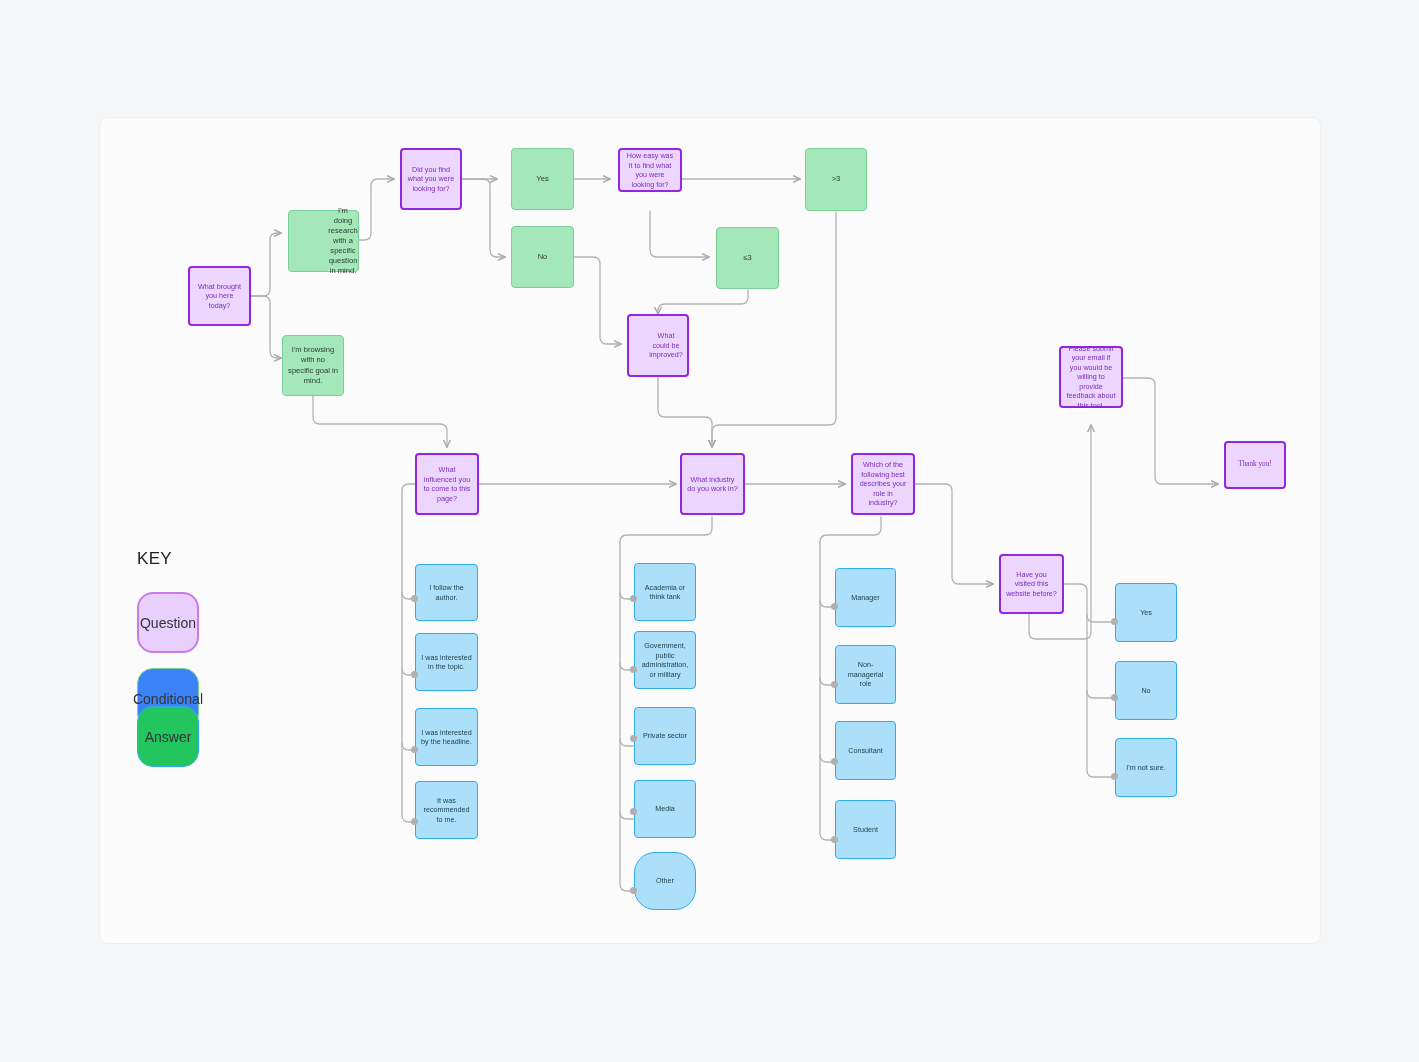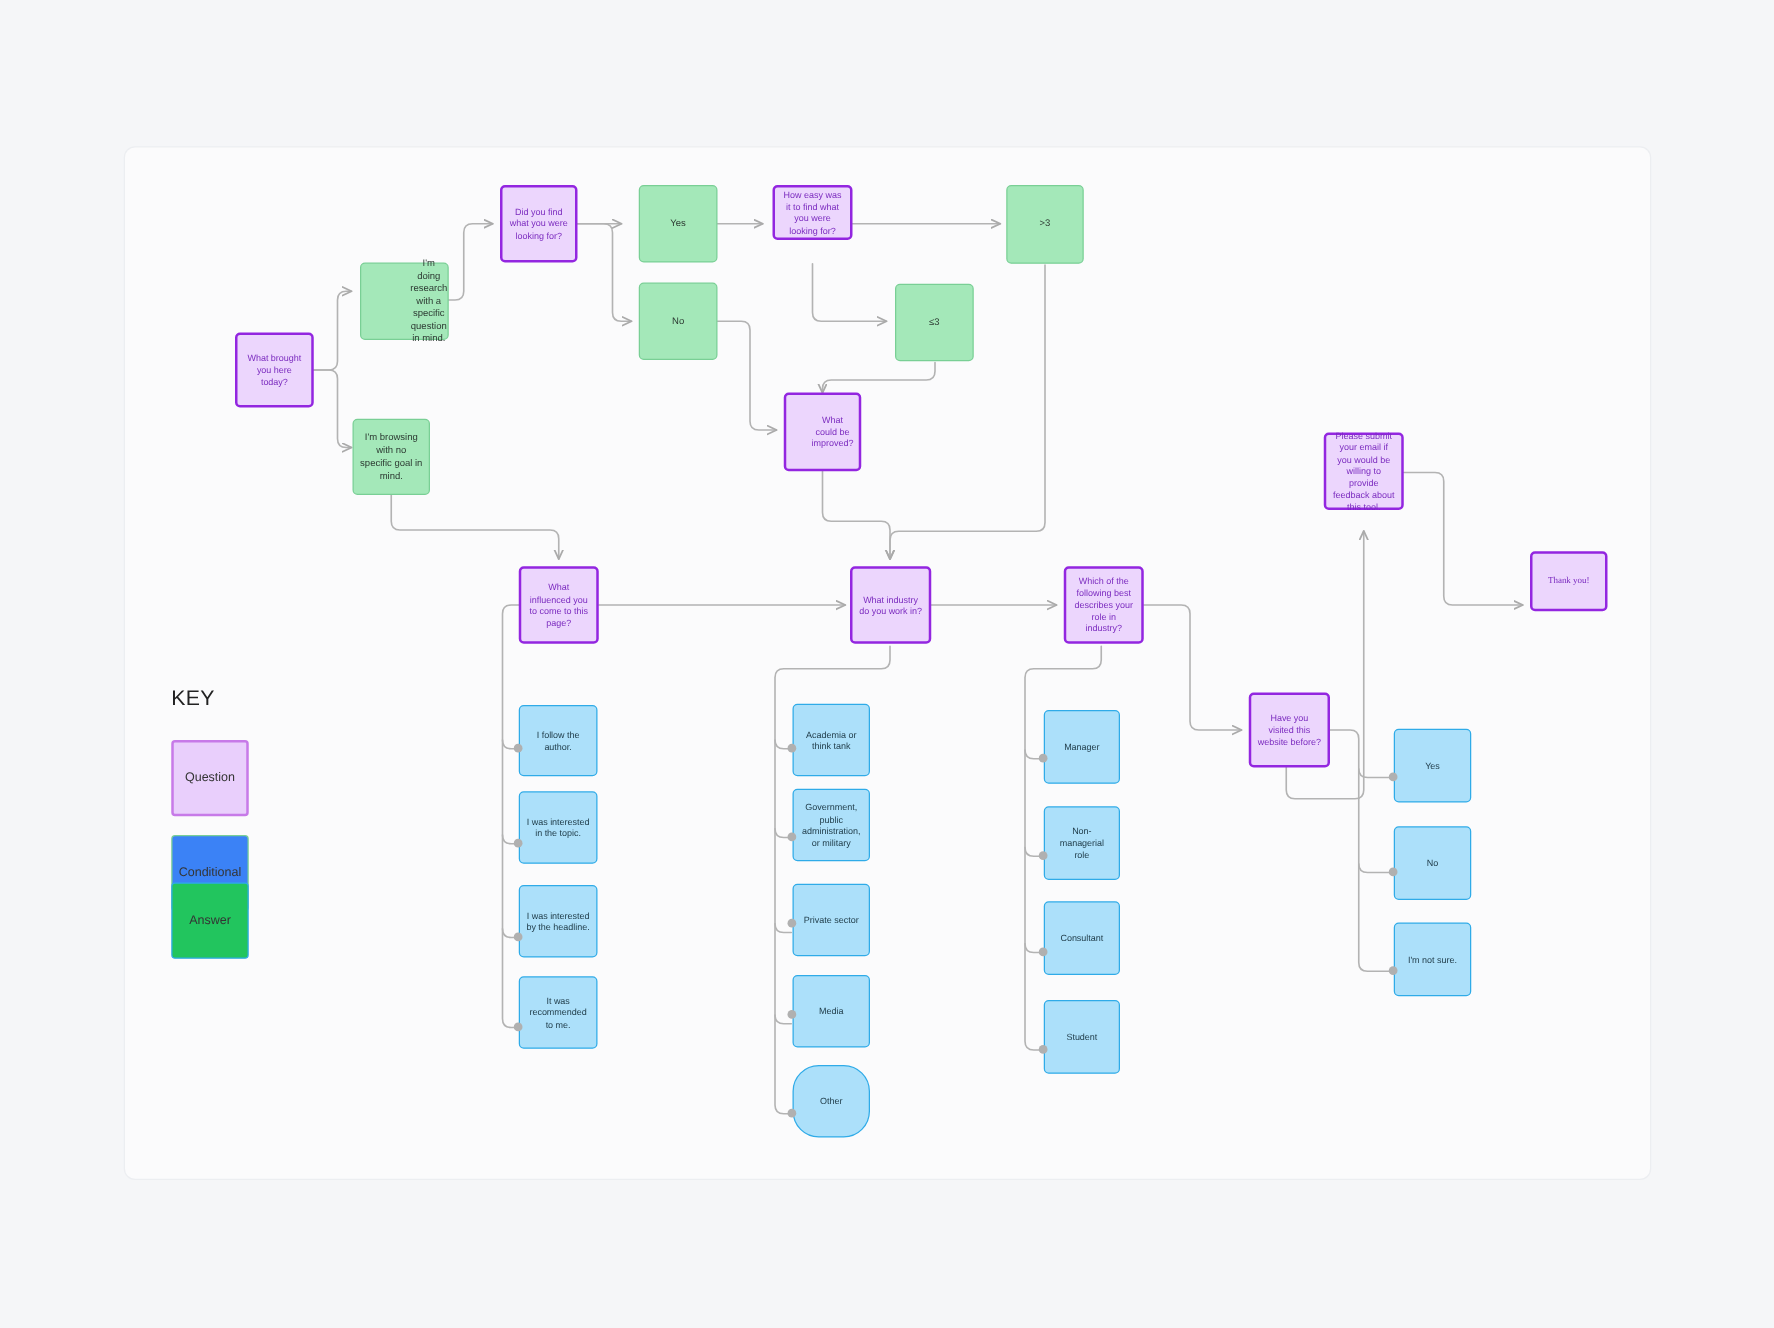--- a/index.html
+++ b/index.html
@@ -77,22 +77,22 @@
     letter-spacing: 0.3px;
   }
   .key-box {
     position: absolute;
     box-sizing: border-box;
     width: 62px;
     height: 61px;
     display: flex;
     align-items: center;
     justify-content: center;
-    border-radius: 3px;
-    font-size: 10px;
+    border-radius: 16px;
+    font-size: 14px;
   }
   .key-q { left: 137px; top: 592px; background: #e9cffc; border: 2px solid #c77ae8; color: #343434; }
   .key-c { left: 137px; top: 668px; background: #3b82f6; border: 1.6px solid #79cf95; color: #343434; }
   .key-a { left: 137px; top: 706px; background: #22c55e; border: 1.6px solid #2fabe8; color: #343434; }
 </style>
 </head>
 <body>
 
 <div id="root">
   <div id="canvas"></div>

